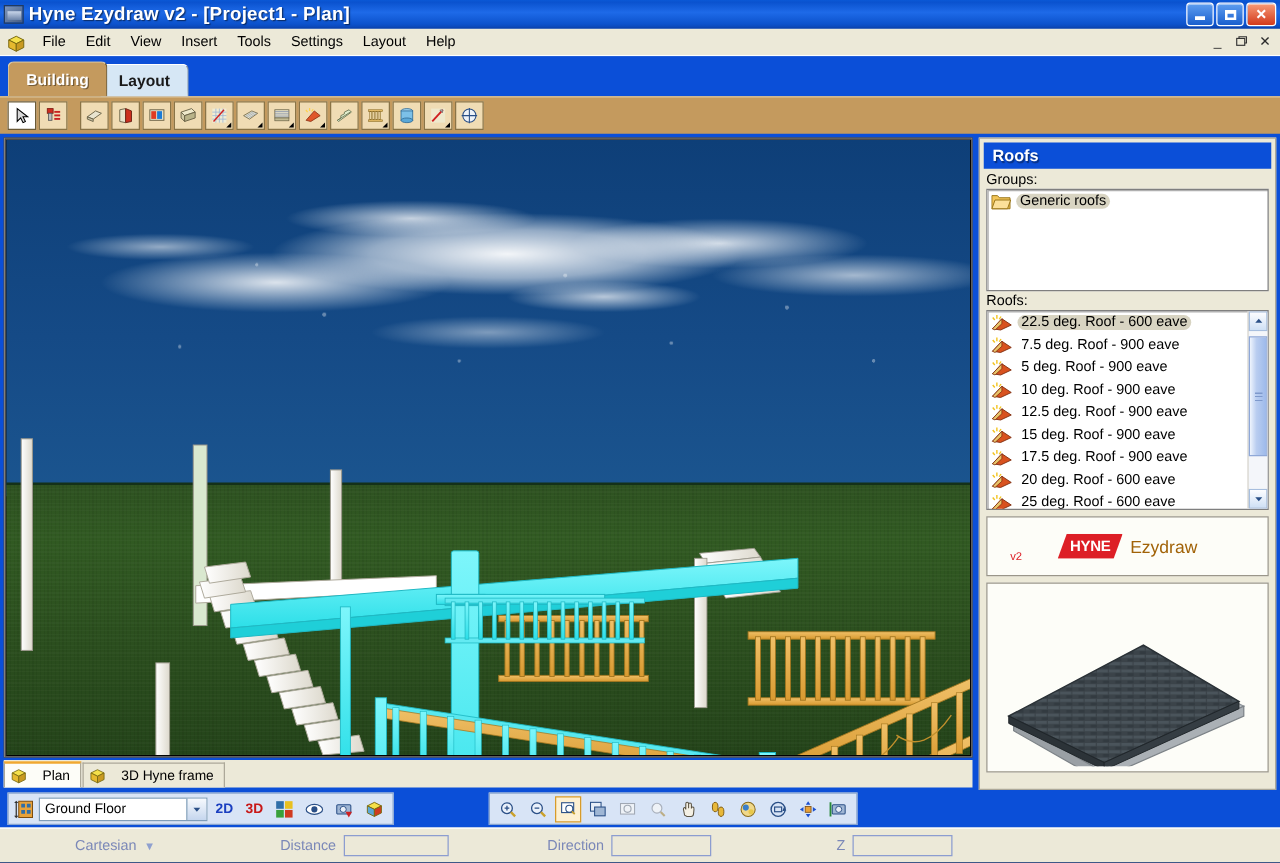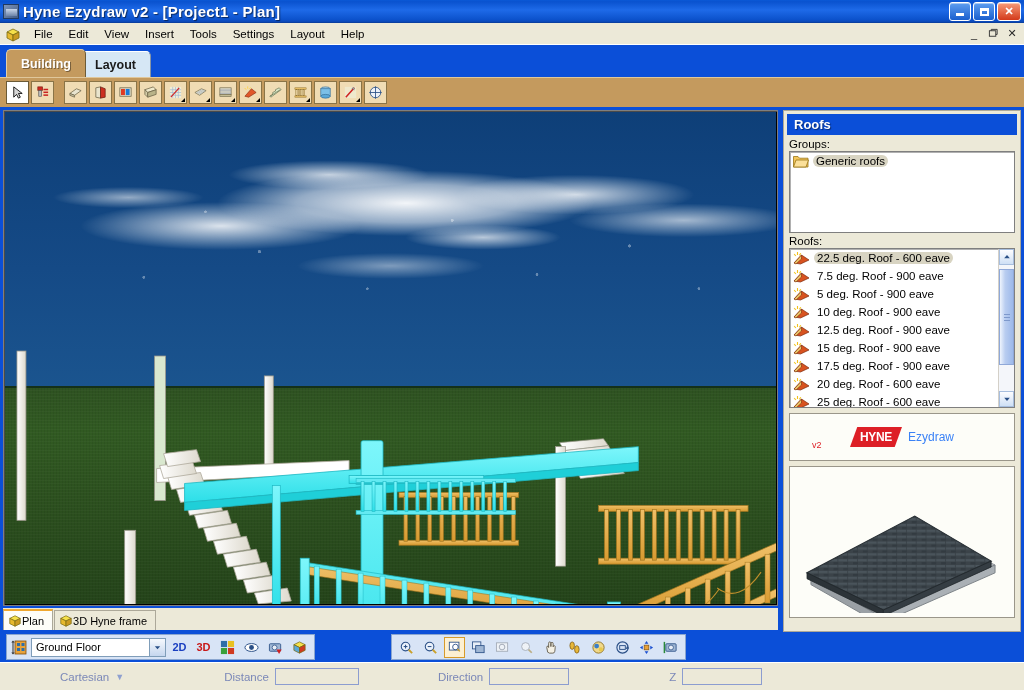--- a/index.html
+++ b/index.html
@@ -154,21 +154,21 @@
     background:rgba(20,45,12,.9);
   }
   .scene svg{position:absolute;inset:0;width:100%;height:100%;}
 
   
   .doctabs{
     position:absolute;left:3px;top:608px;width:775px;height:22px;
     background:#ece9d8;display:flex;align-items:flex-end;
   }
   .dtab{
-    height:20px;display:flex;align-items:center;gap:0;padding:0 8px 0 4px;
+    height:20px;display:flex;align-items:center;gap:12px;padding:0 8px 0 4px;
     border:1px solid #aca899;border-bottom:none;background:#ece9d8;
     font-size:11px;cursor:default;margin-right:1px;
   }
   .dtab.active{background:#fdfdf8;border-top:2px solid #f0a830;height:21px;font-weight:normal;}
   .cube-ico{width:14px;height:14px;flex:none;}
 
   
   .floorbar{
     position:absolute;left:0;top:632px;width:1024px;height:30px;
     background:#0b4fd8;display:flex;align-items:center;
@@ -246,21 +246,21 @@
     margin:5px;height:48px;background:#fdfdf8;border:1px solid #9a968a;
     display:flex;align-items:center;justify-content:center;
   }
   .logo-in{display:flex;align-items:center;gap:0px;}
   .logo-dia{
     width:52px;height:20px;background:#dd1f26;position:relative;
     clip-path:polygon(14% 0,100% 0,86% 100%,0 100%);
     display:flex;align-items:center;justify-content:center;
   }
   .logo-dia span{color:#fff;font-weight:bold;font-size:12px;letter-spacing:-.3px;}
-  .logo-wordmark{font-size:12px;color:#3b82f6;margin-left:6px;}
+  .logo-wordmark{font-size:14px;color:#a16207;margin-left:6px;}
   .logo-v2{font-size:9px;color:#dd1f26;margin-left:-38px;margin-top:16px;position:absolute;}
   .preview-box{
     margin:0 5px 5px 5px;height:auto;background:#fdfdf8;border:1px solid #9a968a;
     height:152px;display:flex;align-items:center;justify-content:center;
   }
   .preview-box svg{display:block;}
 </style>
 </head>
 <body>
 

